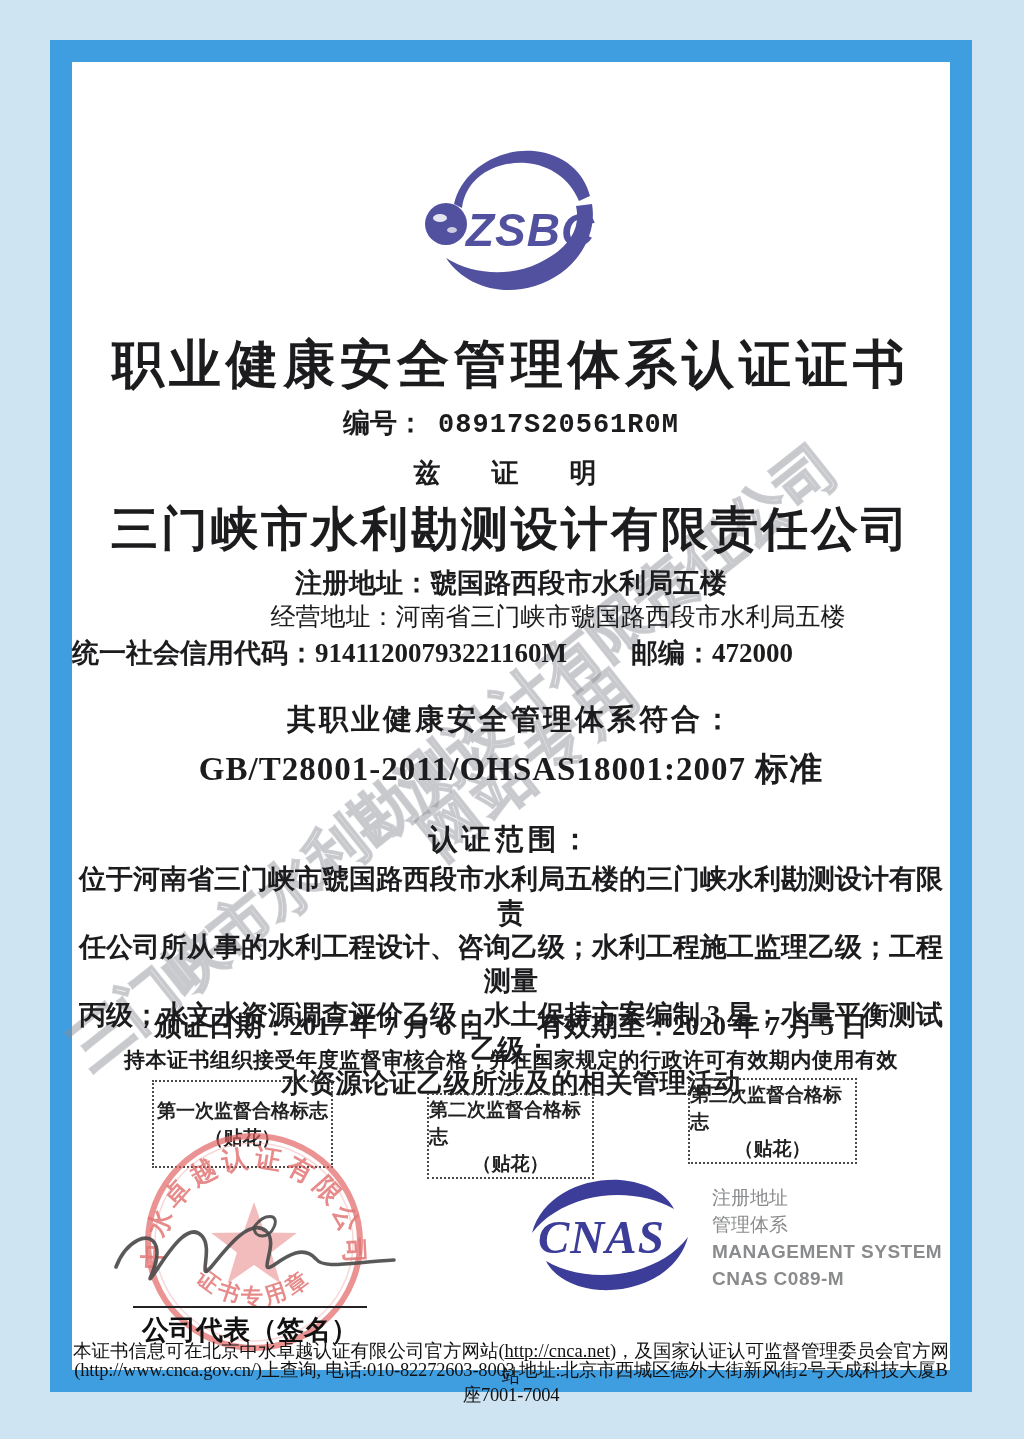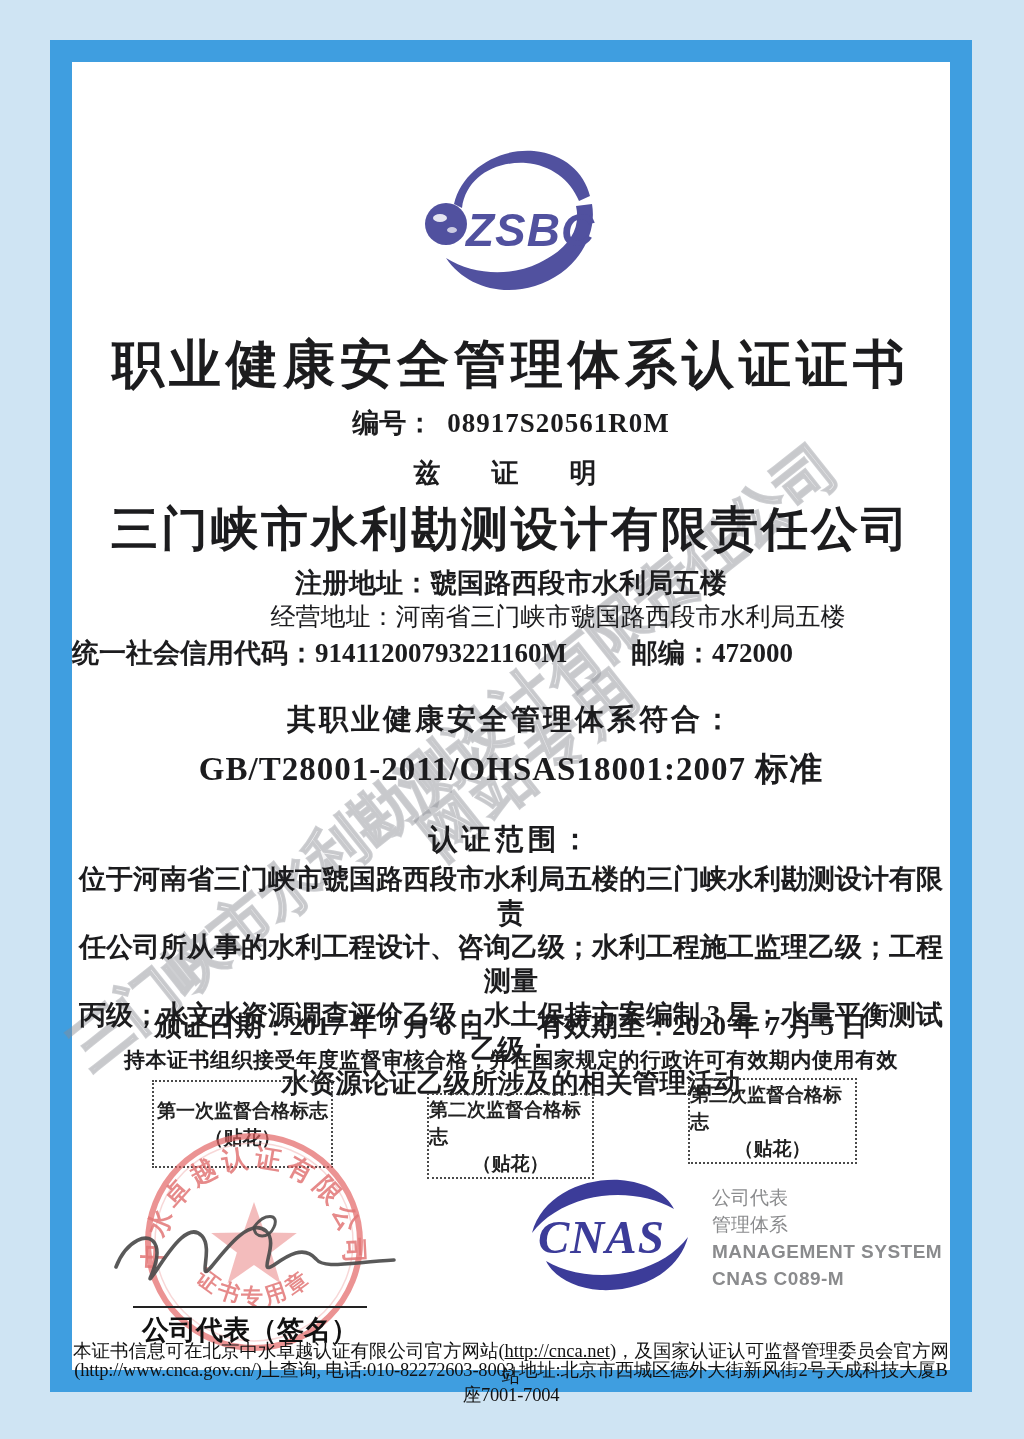--- a/index.html
+++ b/index.html
@@ -20,21 +20,21 @@
     color:rgba(150,152,158,0.10);
     -webkit-text-stroke:2px rgba(138,140,148,0.42);
     pointer-events:none;
   }
   .wm1{left:-24px;top:723px;width:940px;font-size:60px;letter-spacing:0px;transform:rotate(-38.5deg);transform-origin:50% 50%;text-align:center;}
   .wm2{left:392px;top:723px;width:280px;font-size:60px;letter-spacing:6px;transform:rotate(-38.5deg);transform-origin:50% 50%;text-align:center;}
   
   .row{position:absolute;left:72px;width:878px;text-align:center;z-index:2;color:#1c1c1e;}
   .title{top:330px;font-family:"Liberation Sans","DejaVu Sans",sans-serif;font-weight:900;font-size:52px;letter-spacing:5px;}
   .cert-no{top:405px;font-weight:bold;font-size:27px;}
-  .cert-no .num{margin-left:14px;font-family:Liberation Serif, serif;letter-spacing:1px;}
+  .cert-no .num{margin-left:14px;font-family:Liberation Mono, monospace;letter-spacing:1px;}
   .statement{top:455px;font-weight:bold;font-size:27px;letter-spacing:12px;}
   .company{top:498px;font-family:"Liberation Sans","DejaVu Sans",sans-serif;font-weight:900;font-size:47px;letter-spacing:3px;}
   .addr1{top:565px;font-weight:bold;font-size:27px;}
   .addr2{top:600px;font-weight:normal;font-size:25px;padding-left:47px;}
   .code-row{top:635px;font-weight:bold;font-size:27px;display:flex;justify-content:flex-start;gap:64px;}
   .system{top:700px;font-weight:bold;font-size:29px;letter-spacing:3px;}
   .standard{top:747px;font-weight:bold;font-size:33px;letter-spacing:1px;}
   .scope-label{top:820px;font-weight:bold;font-size:29px;letter-spacing:4px;}
   .scope{top:862px;font-weight:bold;font-size:27px;line-height:34px;}
   .dates-row{top:1008px;font-weight:bold;font-size:27px;display:flex;justify-content:center;gap:52px;}
@@ -164,21 +164,21 @@
 
   <div class="cnas-logo">
     <svg width="172" height="120" viewBox="0 0 172 120">
       <path d="M8,57 C18,20 58,2 96,4 C122,6 142,17 150,33 C126,19 92,15 62,23 C38,30 20,41 8,57 Z" fill="#3c3c99"></path>
       <path d="M164,61 C154,98 114,116 76,114 C50,112 30,101 22,85 C46,99 80,103 110,95 C134,88 152,77 164,61 Z" fill="#3c3c99"></path>
       <text x="14" y="77" font-family="Liberation Serif, DejaVu Serif, serif" font-size="47" font-weight="bold" font-style="italic" fill="#3c3c99" letter-spacing="1">CNAS</text>
     </svg>
   </div>
 
   <div class="cnas-info">
-    <div>公司代表</div>
+    <div>注册地址</div>
     <div>管理体系</div>
     <div class="en">MANAGEMENT SYSTEM</div>
     <div class="en">CNAS C089-M</div>
   </div>
 
   <div class="row footer1">
     <span>本证书信息可在北京中水卓越认证有限公司官方网站(</span><span class="url">http://cnca.net</span><span>)，及国家认证认可监督管理委员会官方网站</span>
   </div>
   <div class="row footer2">(http://www.cnca.gov.cn/)上查询, 电话:010-82272603-8003 地址:北京市西城区德外大街新风街2号天成科技大厦B座7001-7004</div>
 

